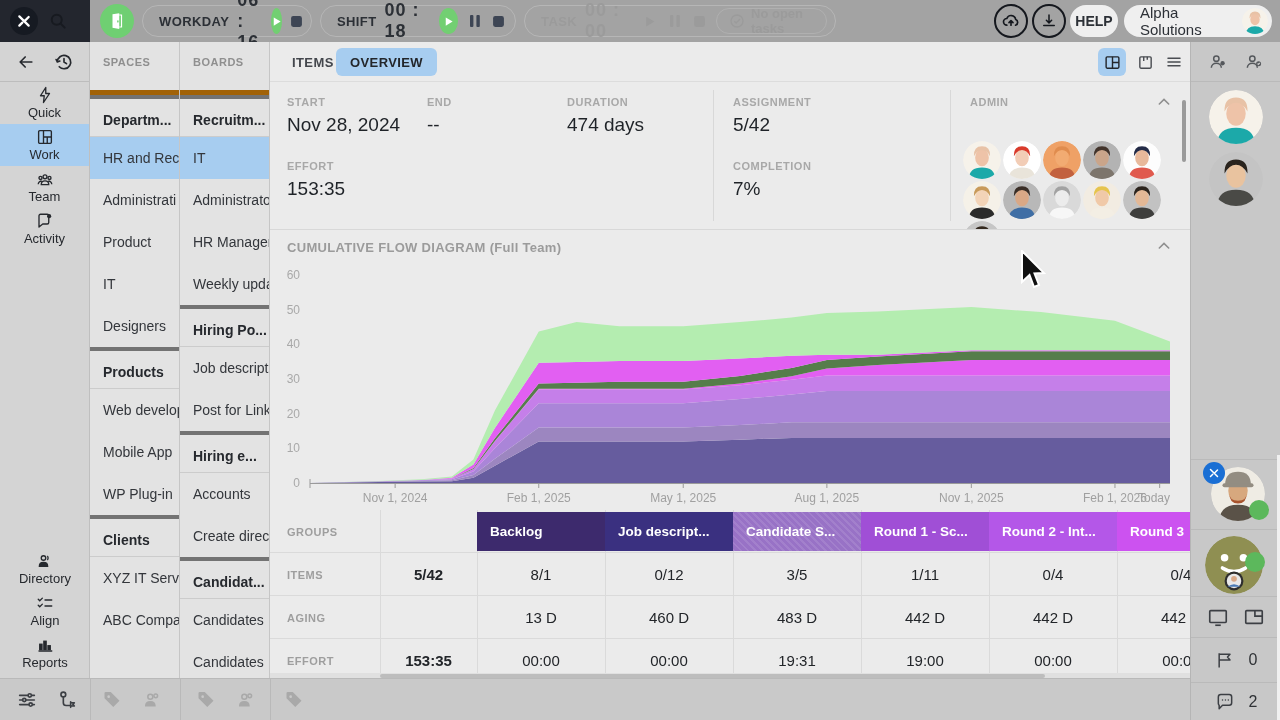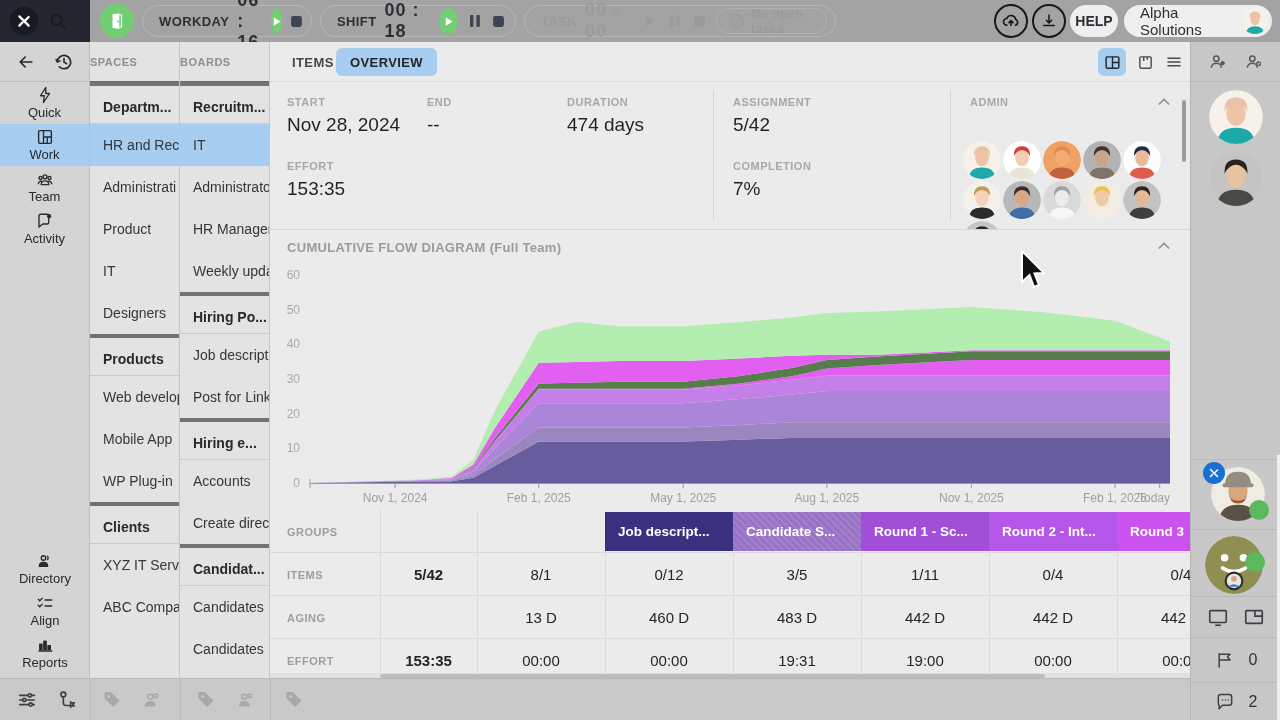--- a/index.html
+++ b/index.html
@@ -32,21 +32,21 @@
   .railitem { height:42px; display:flex; flex-direction:column; align-items:center; justify-content:center; gap:1px; color:#26292e; cursor:pointer; }
   .railitem .rlabel { font-size:13px; }
   .railitem.active { background:#a7cdf0; }
   .railitem svg { display:block; }
   #rail-bottom { position:absolute; left:0; bottom:4px; width:90px; }
 
   
   .col-panel { position:absolute; top:42px; height:636px; background:#e3e3e3; border-right:1px solid #c6c6c6; overflow:hidden; }
   #spaces { left:90px; width:90px; }
   #boards { left:180px; width:90px; }
-  .col-head { height:40px; line-height:40px; font-size:11px; font-weight:bold; letter-spacing:.5px; color:#8f8f8f; border-bottom:1px solid #a16207; }
+  .col-head { height:53px; line-height:40px; padding-left:13px; font-size:11px; font-weight:bold; letter-spacing:.5px; color:#8f8f8f; border-bottom:5px solid #a16207; }
   .col-item { height:42px; line-height:42px; padding-left:13px; font-size:14px; color:#33363b; white-space:nowrap; overflow:hidden; cursor:pointer; }
   .col-item.bold { font-weight:bold; color:#26292e; border-top:4px solid #737373; border-bottom:1px solid #cccccc; }
   .col-item.selected { background:#a7cdf0; }
 
   
   #main { position:absolute; left:270px; top:42px; width:920px; height:636px; background:#ebebeb; overflow:hidden; }
   #tabbar { position:absolute; left:0; top:0; width:920px; height:40px; border-bottom:1px solid #dcdcdc; }
   .tab { position:absolute; top:6px; height:28px; display:flex; align-items:center; padding:0 14px; font-size:13px; font-weight:bold; letter-spacing:.4px; color:#44474d; border-radius:6px; cursor:pointer; }
   .tab.active { background:#a7cdf0; color:#23262b; }
   .viewbtn { position:absolute; top:6px; width:28px; height:28px; border-radius:6px; display:flex; align-items:center; justify-content:center; color:#4a4d52; cursor:pointer; }
@@ -536,20 +536,21 @@
     <section id="table">
         <div class="tvline" style="left:110px;"></div>
         <div class="tvline" style="left:207px;"></div>
         <div class="tvline" style="left:335px;"></div>
         <div class="tvline" style="left:463px;"></div>
         <div class="tvline" style="left:591px;"></div>
         <div class="tvline" style="left:719px;"></div>
         <div class="tvline" style="left:847px;"></div>
         <div class="trow" style="top:0px;">
           <div class="tcell rowlabel" style="left:0; width:110px;">GROUPS</div>
+          <div class="gheader" style="left:207px; width:128px; background:#3d2a6d;">Backlog</div>
           <div class="gheader" style="left:335px; width:128px; background:#3a3080;">Job descript...</div>
           <div class="gheader" style="left:463px; width:128px; background:#9872c6;background-image:repeating-linear-gradient(45deg, rgba(255,255,255,.10) 0 2px, transparent 2px 5px);">Candidate S...</div>
           <div class="gheader" style="left:591px; width:128px; background:#a04fd6;">Round 1 - Sc...</div>
           <div class="gheader" style="left:719px; width:128px; background:#b457e8;">Round 2 - Int...</div>
           <div class="gheader" style="left:847px; width:128px; background:#cc52f0;">Round 3</div>
         </div>
         <div class="trow" style="top:43px;">
           <div class="tcell rowlabel" style="left:0; width:110px;">ITEMS</div>
           <div class="tcell summary" style="left:110px; width:97px;">5/42</div>
           <div class="tcell" style="left:207px; width:128px;">8/1</div>

